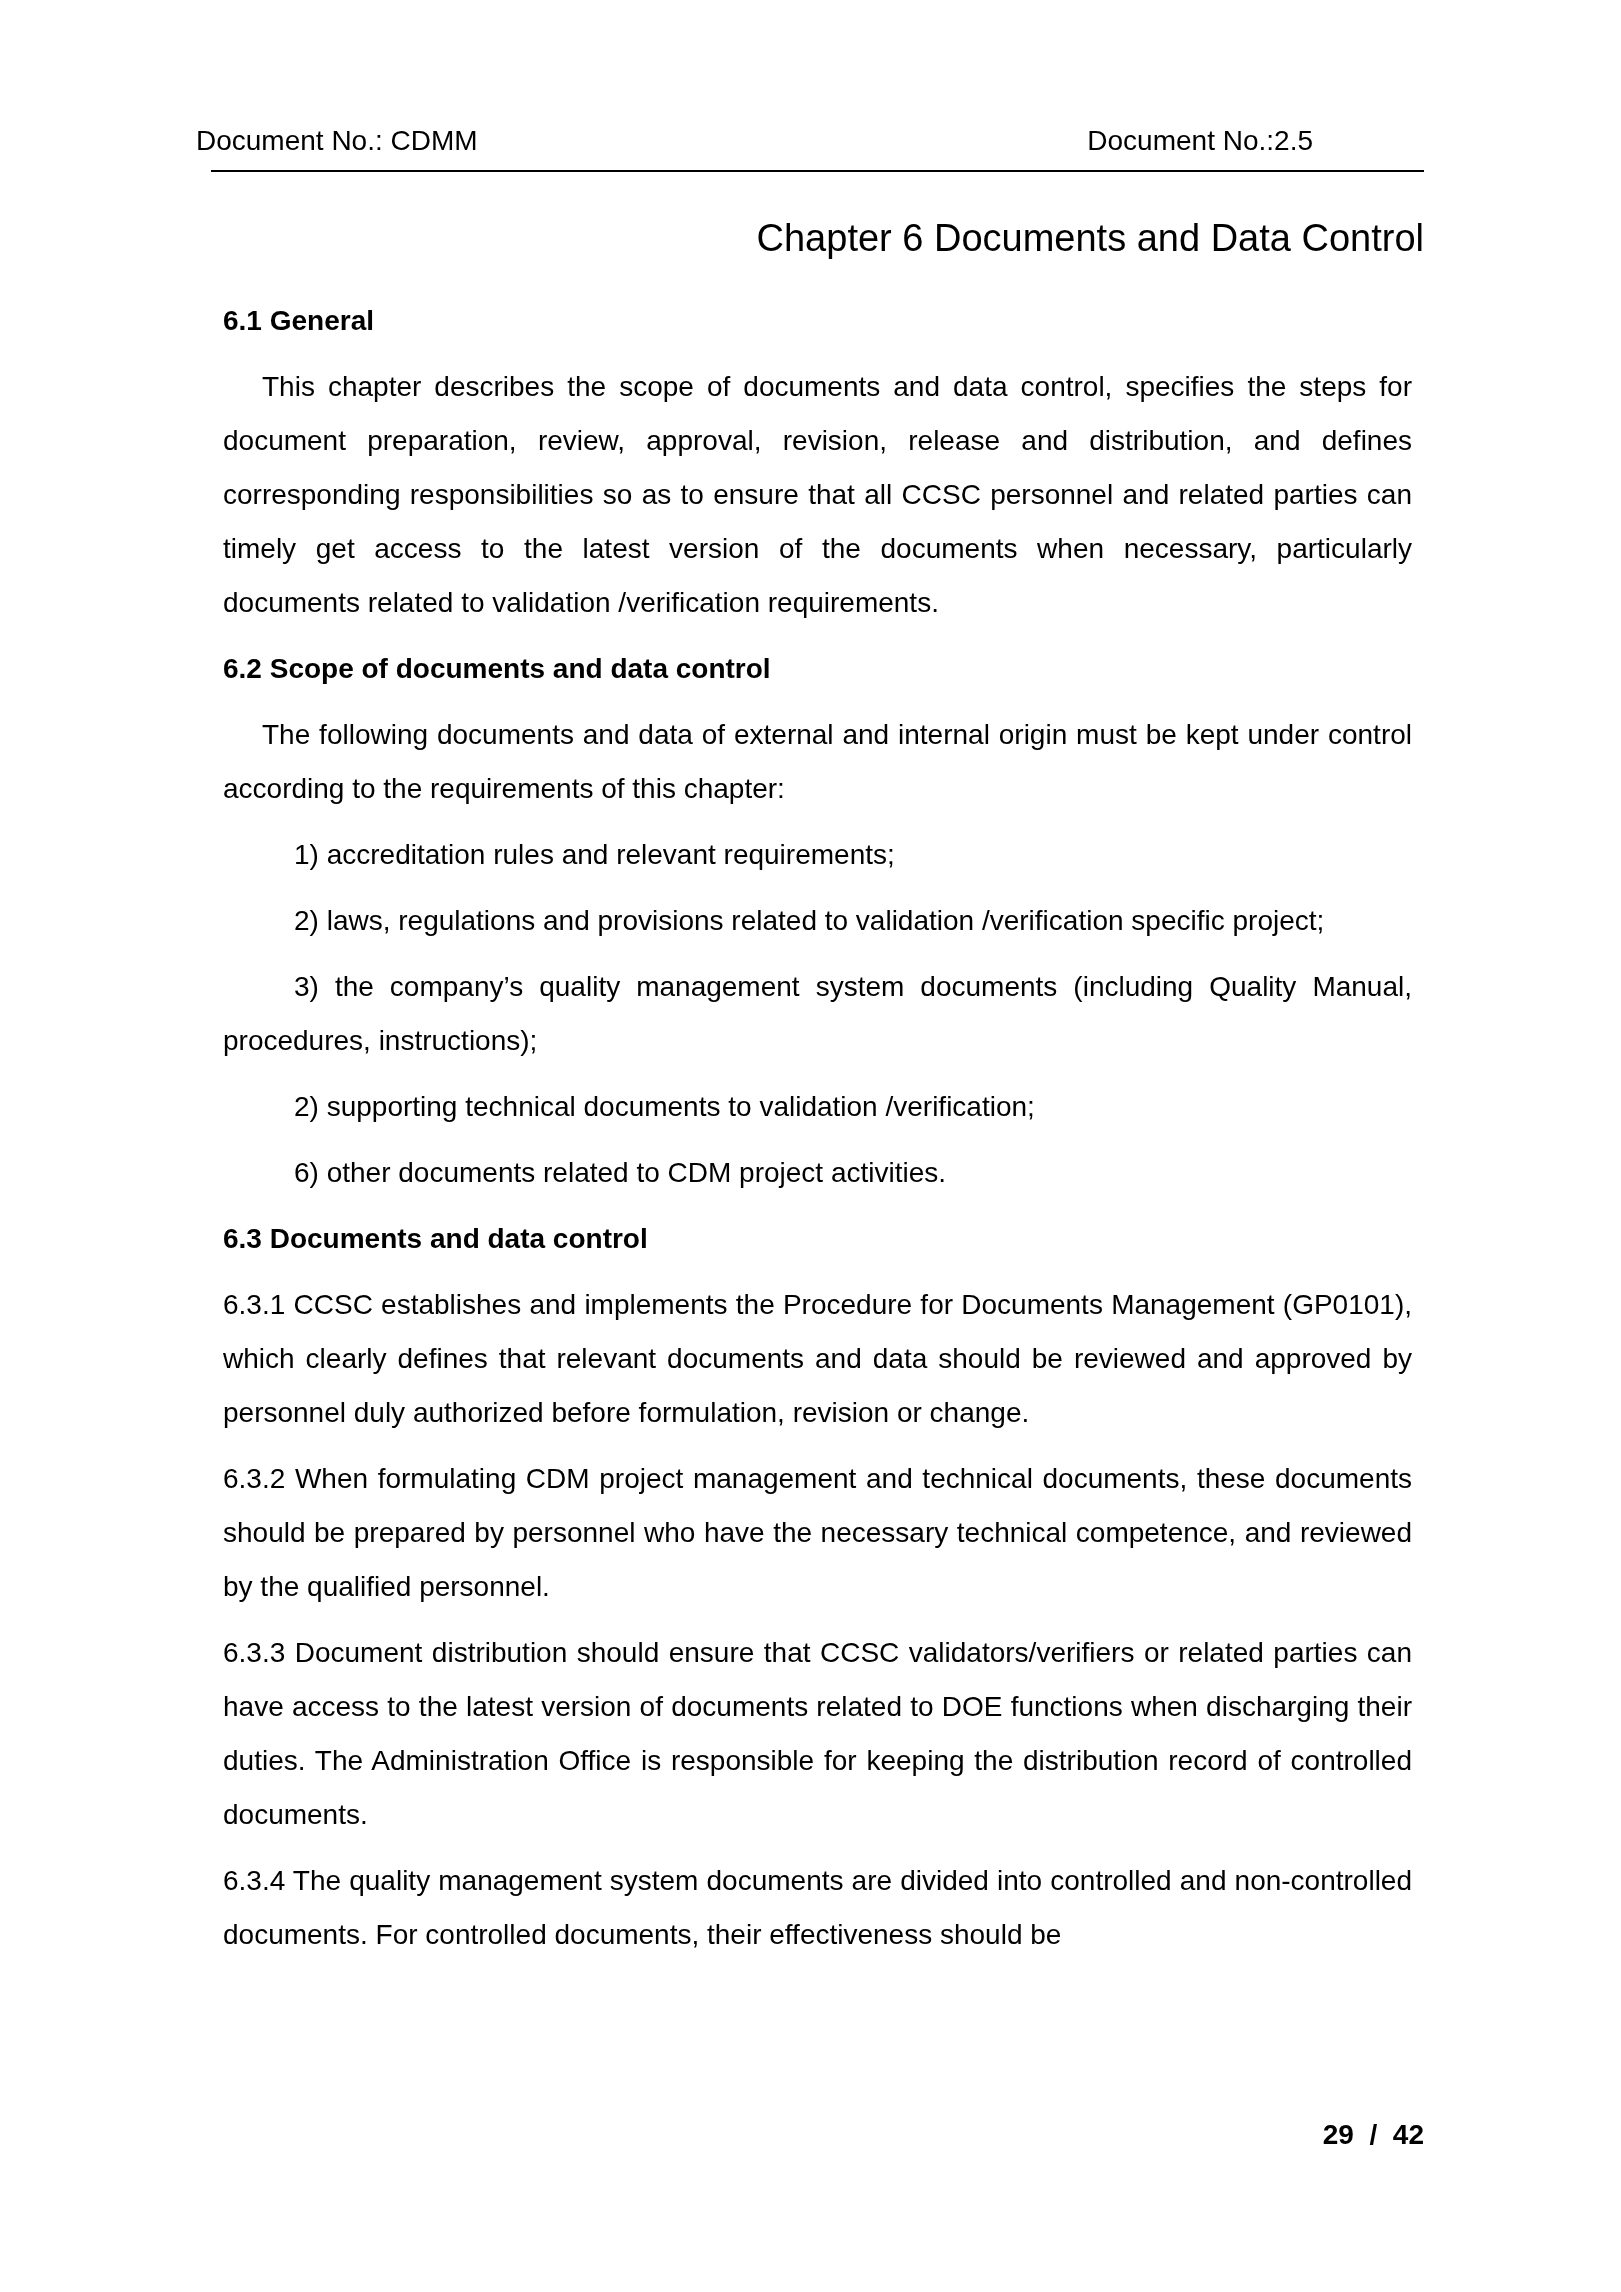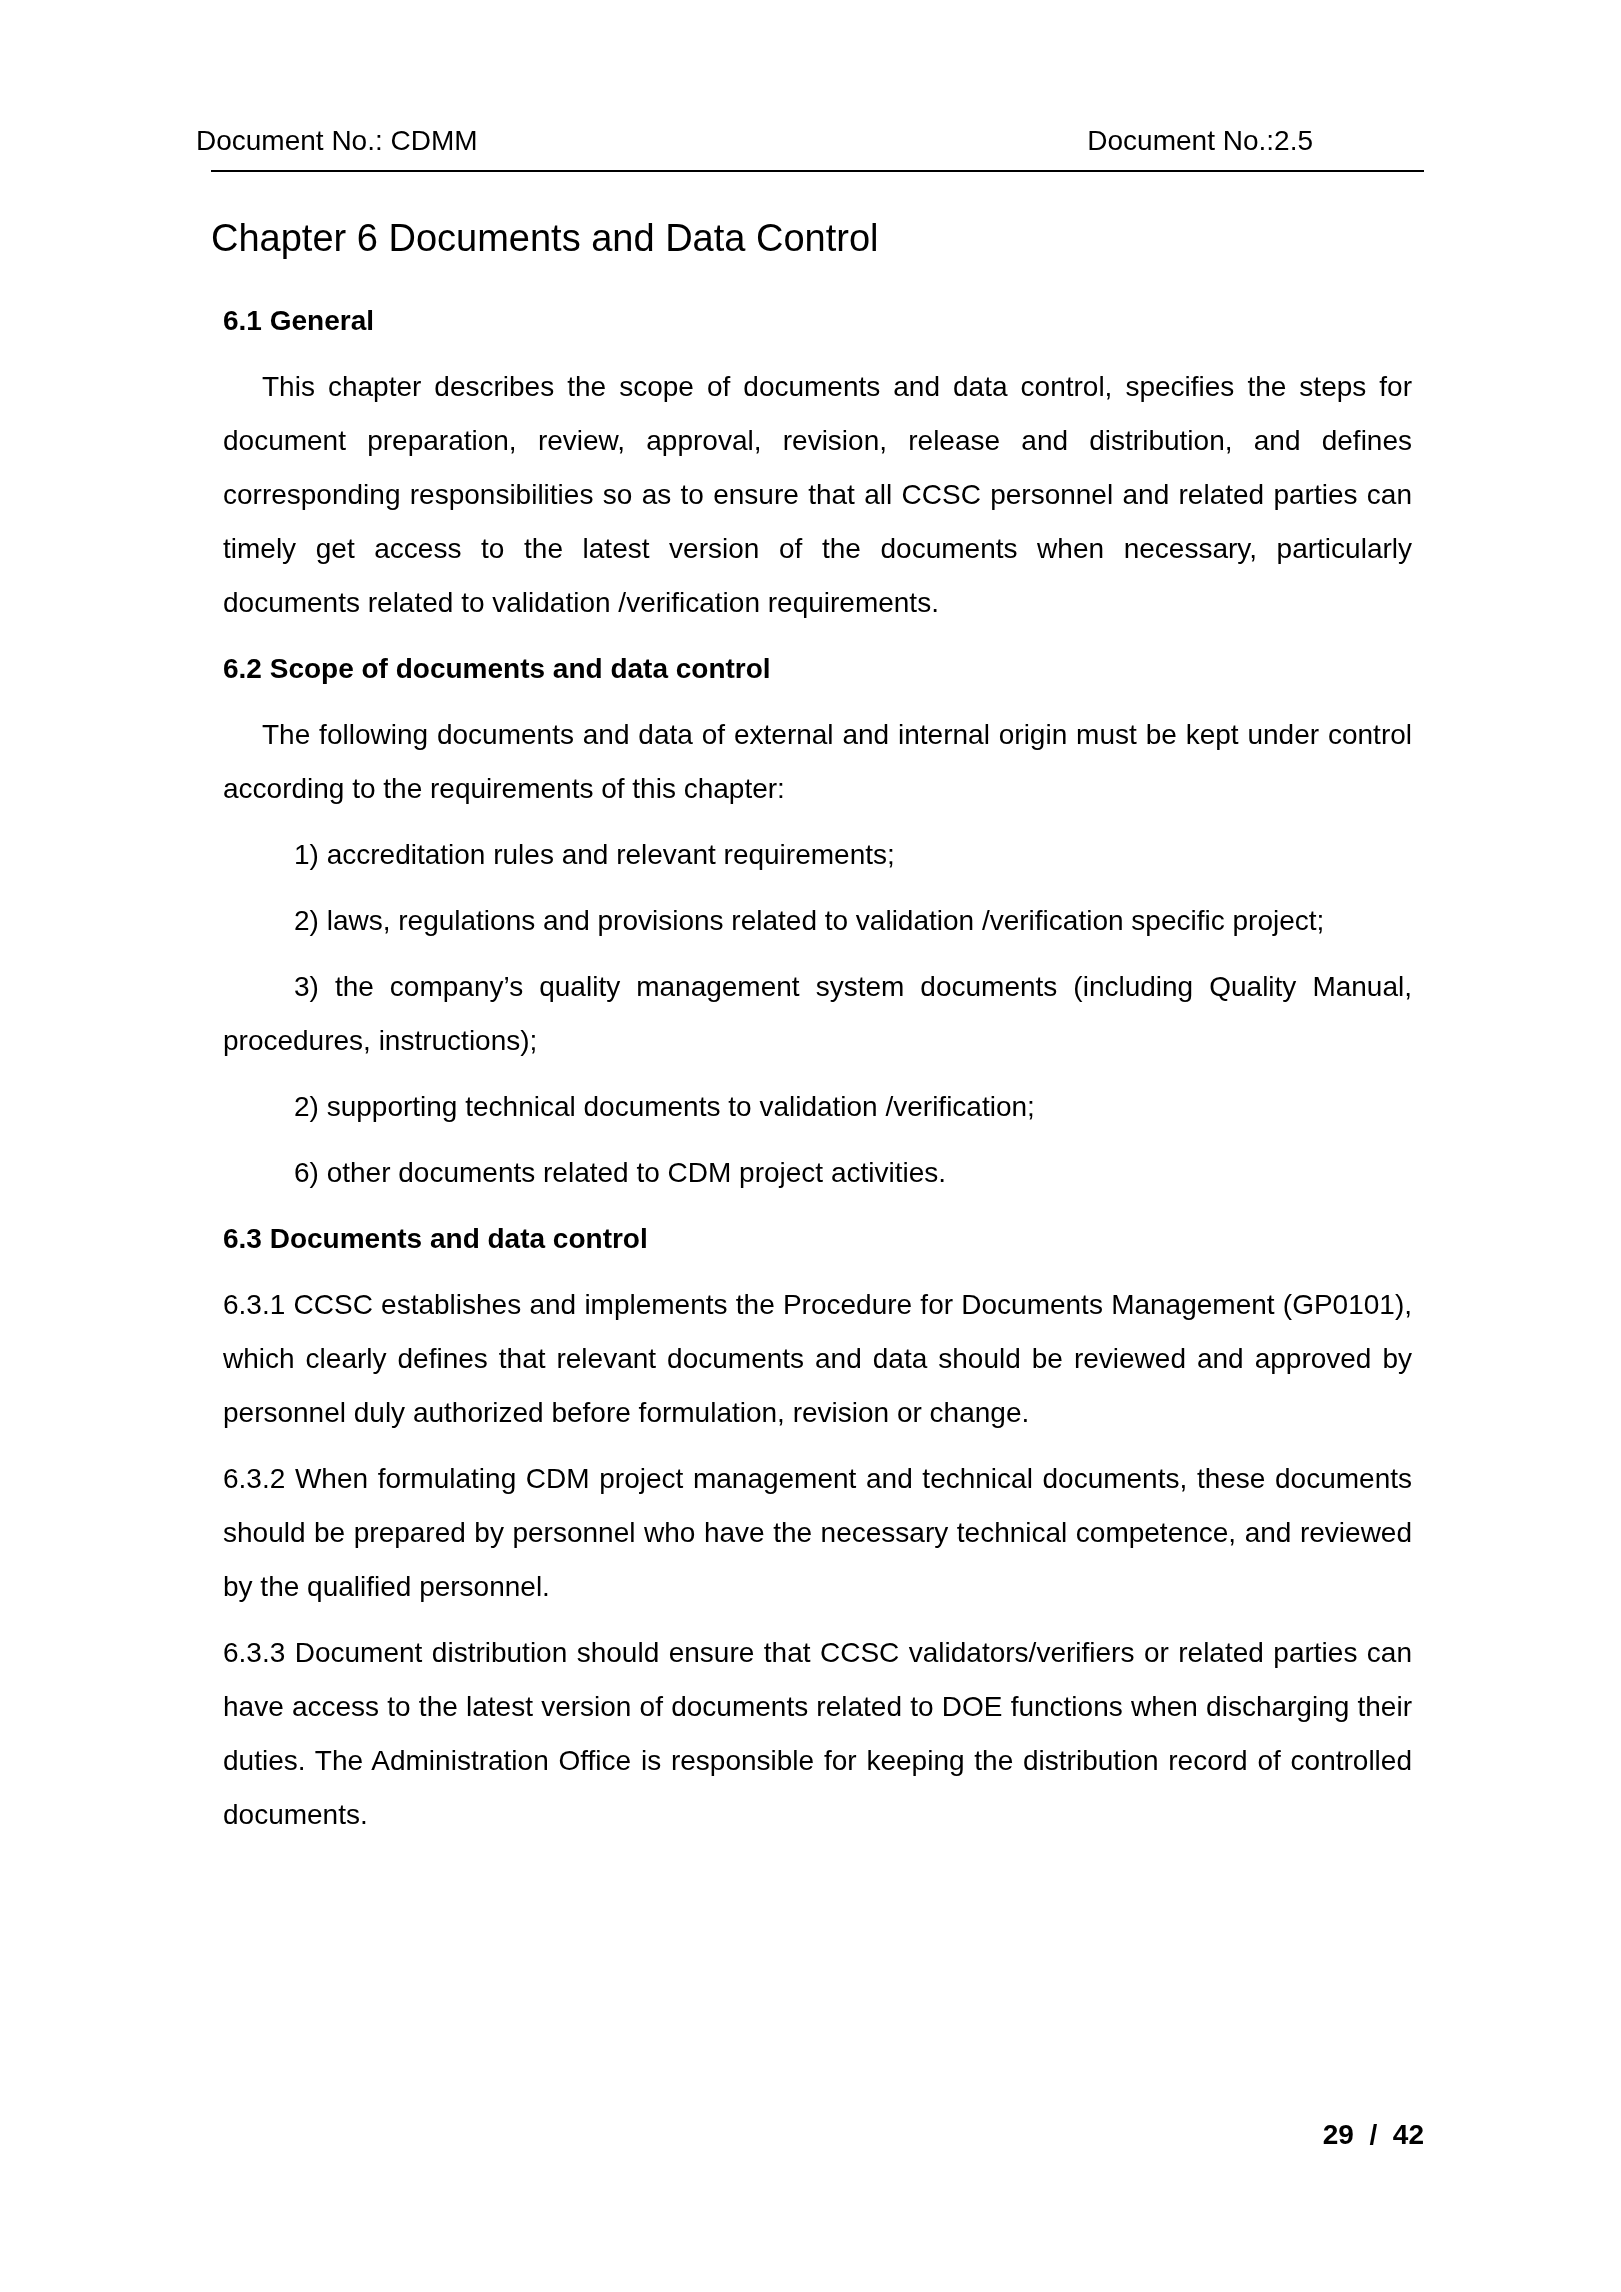--- a/index.html
+++ b/index.html
@@ -32,21 +32,21 @@
     left: 211px;
     width: 1213px;
     border-top: 2.9px solid #000000;
   }
 
   .doc-title {
     position: absolute;
     top: 214px;
     left: 211px;
     width: 1213px;
-    text-align: left;
+    text-align: right;
     font-size: 38px;
     line-height: 49px;
   }
 
   .content {
     position: absolute;
     top: 282px;
     left: 211px;
     width: 1213px;
     font-size: 28px;
@@ -91,20 +91,21 @@
       <div class="blk p-indent">The following documents and data of external and internal origin must be kept under control according to the requirements of this chapter:</div>
       <div class="blk p-list">1) accreditation rules and relevant requirements;</div>
       <div class="blk p-list">2) laws, regulations and provisions related to validation /verification specific project;</div>
       <div class="blk p-list">3) the company’s quality management system documents (including Quality Manual, procedures, instructions);</div>
       <div class="blk p-list">2) supporting technical documents to validation /verification;</div>
       <div class="blk p-list">6) other documents related to CDM project activities.</div>
       <div class="blk h">6.3 Documents and data control</div>
       <div class="blk p-plain">6.3.1 CCSC establishes and implements the Procedure for Documents Management (GP0101), which clearly defines that relevant documents and data should be reviewed and approved by personnel duly authorized before formulation, revision or change.</div>
       <div class="blk p-plain">6.3.2 When formulating CDM project management and technical documents, these documents should be prepared by personnel who have the necessary technical competence, and reviewed by the qualified personnel.</div>
       <div class="blk p-plain">6.3.3 Document distribution should ensure that CCSC validators/verifiers or related parties can have access to the latest version of documents related to DOE functions when discharging their duties. The Administration Office is responsible for keeping the distribution record of controlled documents.</div>
+      <div class="blk p-plain">6.3.4 The quality management system documents are divided into controlled and non-controlled documents. For controlled documents, their effectiveness should be</div>
     </div>
 
   <div class="footer">
     <span>29</span>
     <span class="sep">/</span>
     <span>42</span>
   </div>
 
 </div>
 

